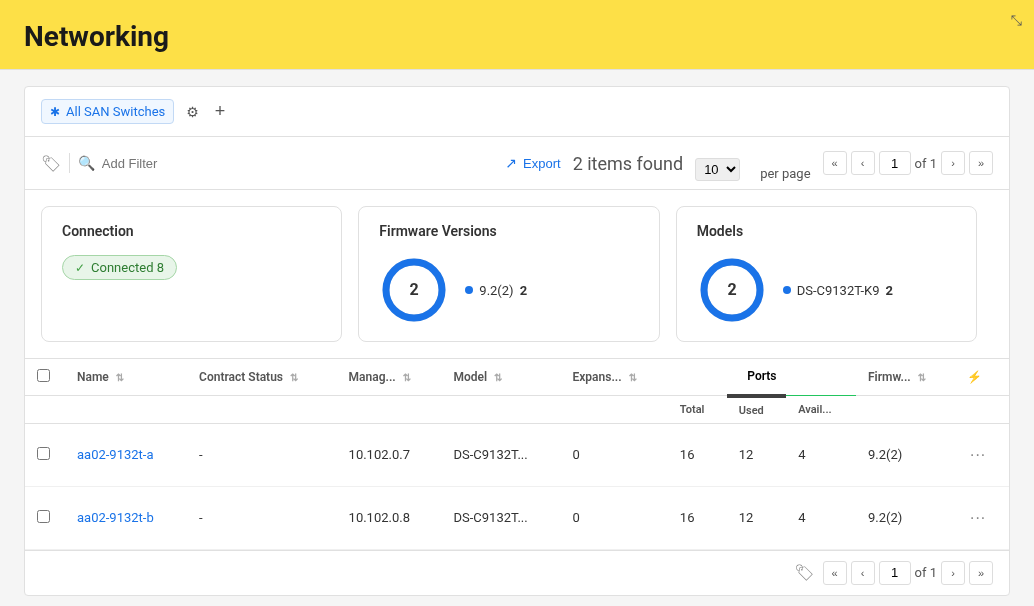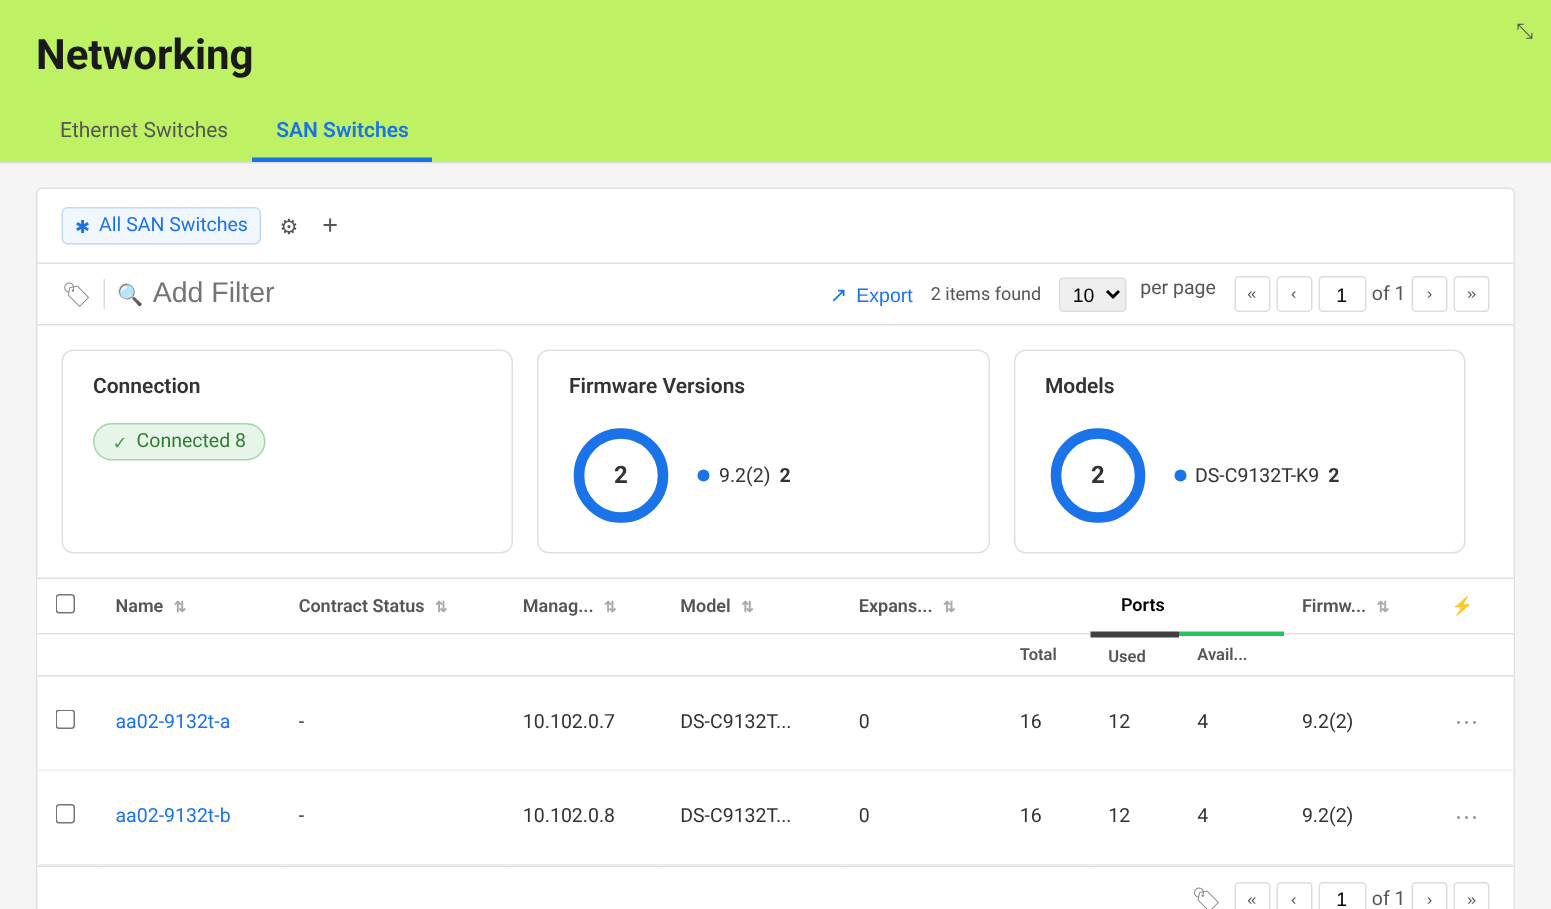--- a/index.html
+++ b/index.html
@@ -1,18 +1,18 @@
 <!DOCTYPE html>
 <html><head>
   <meta charset="utf-8">
   <style>
     * { box-sizing: border-box; margin: 0; padding: 0; }
     body { font-family: -apple-system, BlinkMacSystemFont, 'Segoe UI', Roboto, sans-serif; background: #f5f5f5; color: #333; font-size: 14px; }
 
-    .page-header { background: #bef264; padding: 20px 24px 0; border-bottom: 1px solid #e0e0e0; }
+    .page-header { background: #fde047; padding: 20px 24px 0; border-bottom: 1px solid #e0e0e0; }
     .page-title { font-size: 28px; font-weight: 700; color: #1a1a1a; margin-bottom: 16px; }
 
     .tabs { display: flex; gap: 0; }
     .tab { padding: 10px 16px; cursor: pointer; color: #555; font-size: 14px; border-bottom: 3px solid transparent; text-decoration: none; }
     .tab.active { color: #1a73e8; border-bottom: 3px solid #1a73e8; font-weight: 600; }
 
     .main-content { padding: 16px 24px; background: #f5f5f5; min-height: calc(100vh - 100px); }
 
     .content-panel { background: #fff; border-radius: 4px; border: 1px solid #e0e0e0; }
 
@@ -24,27 +24,27 @@
 
     .gear-btn { background: none; border: none; cursor: pointer; color: #555; padding: 2px 4px; font-size: 14px; }
     .add-btn { background: none; border: none; cursor: pointer; color: #555; padding: 2px 4px; font-size: 18px; }
 
     .action-bar { display: flex; align-items: center; padding: 8px 16px; border-bottom: 1px solid #e0e0e0; gap: 8px; }
     .action-bar-left { display: flex; align-items: center; gap: 8px; flex: 1; }
     .tag-icon { color: #888; cursor: pointer; font-size: 16px; }
     .divider-v { width: 1px; height: 20px; background: #ddd; }
     .search-wrap { display: flex; align-items: center; gap: 6px; flex: 1; max-width: 400px; }
     .search-icon { color: #888; font-size: 14px; }
-    .search-input { border: none; outline: none; font-size: 19px; color: #888; flex: 1; background: transparent; }
+    .search-input { border: none; outline: none; font-size: 13px; color: #888; flex: 1; background: transparent; }
 
     .action-bar-right { display: flex; align-items: center; gap: 12px; }
     .export-btn { display: flex; align-items: center; gap: 6px; color: #1a73e8; cursor: pointer; background: none; border: none; font-size: 13px; font-weight: 500; }
     .export-icon { font-size: 14px; }
-    .items-count { color: #555; font-size: 12px; white-space: nowrap; }
-    .per-page-select { display: flex; align-items: flex-start; gap: 9px; font-size: 13px; color: #333; }
+    .items-count { color: #555; font-size: 18px; white-space: nowrap; }
+    .per-page-select { display: flex; align-items: flex-end; gap: 20px; font-size: 13px; color: #333; margin-top: 13px; }
     .per-page-select select { border: 1px solid #ddd; border-radius: 3px; padding: 2px 4px; font-size: 13px; cursor: pointer; }
     .per-page-label { color: #555; }
     .pagination { display: flex; align-items: center; gap: 4px; font-size: 13px; }
     .page-nav-btn { background: none; border: 1px solid #ddd; border-radius: 3px; width: 24px; height: 24px; display: flex; align-items: center; justify-content: center; cursor: pointer; color: #555; font-size: 11px; }
     .page-nav-btn:disabled { color: #ccc; cursor: default; }
     .page-input { width: 32px; height: 24px; border: 1px solid #ddd; border-radius: 3px; text-align: center; font-size: 13px; }
     .page-of { color: #555; }
 
     .summary-cards { display: flex; gap: 16px; padding: 16px; }
     .summary-card { flex: 1; border: 1px solid #e0e0e0; border-radius: 8px; padding: 16px 20px; background: #fff; position: relative; }
@@ -73,24 +73,20 @@
     .table-footer { display: flex; align-items: center; justify-content: flex-end; padding: 10px 16px; border-top: 1px solid #e0e0e0; gap: 8px; }
 
     th.center, td.center { text-align: center; }
     .th-sub { border-top: 1px solid #e0e0e0; font-size: 11px; }
   </style>
 </head>
 <body>
 
 <div class="page-header">
   <h1 class="page-title">Networking</h1>
-  <div class="tabs">
-    <div class="tab">Ethernet Switches</div>
-    <div class="tab active">SAN Switches</div>
-  </div>
 </div>
 
 <div class="main-content">
   <div class="content-panel">
 
     <div class="panel-toolbar">
       <div class="panel-toolbar-left">
         <div class="filter-tab">
           <span class="filter-tab-icon">✱</span>
           <span>All SAN Switches</span>
@@ -225,21 +221,21 @@
           </tr>
           <tr style="border-top: 1px solid #e0e0e0;">
             <th style="border-top:1px solid #e0e0e0;"></th>
             <th style="border-top:1px solid #e0e0e0;"></th>
             <th style="border-top:1px solid #e0e0e0;"></th>
             <th style="border-top:1px solid #e0e0e0;"></th>
             <th style="border-top:1px solid #e0e0e0;"></th>
             <th style="border-top:1px solid #e0e0e0;"></th>
             <th class="th-sub" style="font-size:11px;font-weight:600;color:#555;padding:6px 12px;border-top:1px solid #e0e0e0;">Total</th>
             <th class="th-sub" style="font-size:11px;font-weight:600;color:#555;padding:6px 12px;border-top:4px solid #404040;">Used</th>
-            <th class="th-sub" style="font-size:11px;font-weight:600;color:#555;padding:6px 12px;border-top:3px solid #22c55e;">Avail...</th>
+            <th class="th-sub" style="font-size:11px;font-weight:600;color:#555;padding:6px 12px;border-top:1px solid #22c55e;">Avail...</th>
             <th style="border-top:1px solid #e0e0e0;"></th>
             <th style="border-top:1px solid #e0e0e0;"></th>
           </tr>
         </thead>
         <tbody>
           <tr class="table-row">
             <td class="checkbox-col">
               <input type="checkbox" style="">
             </td>
             <td>

